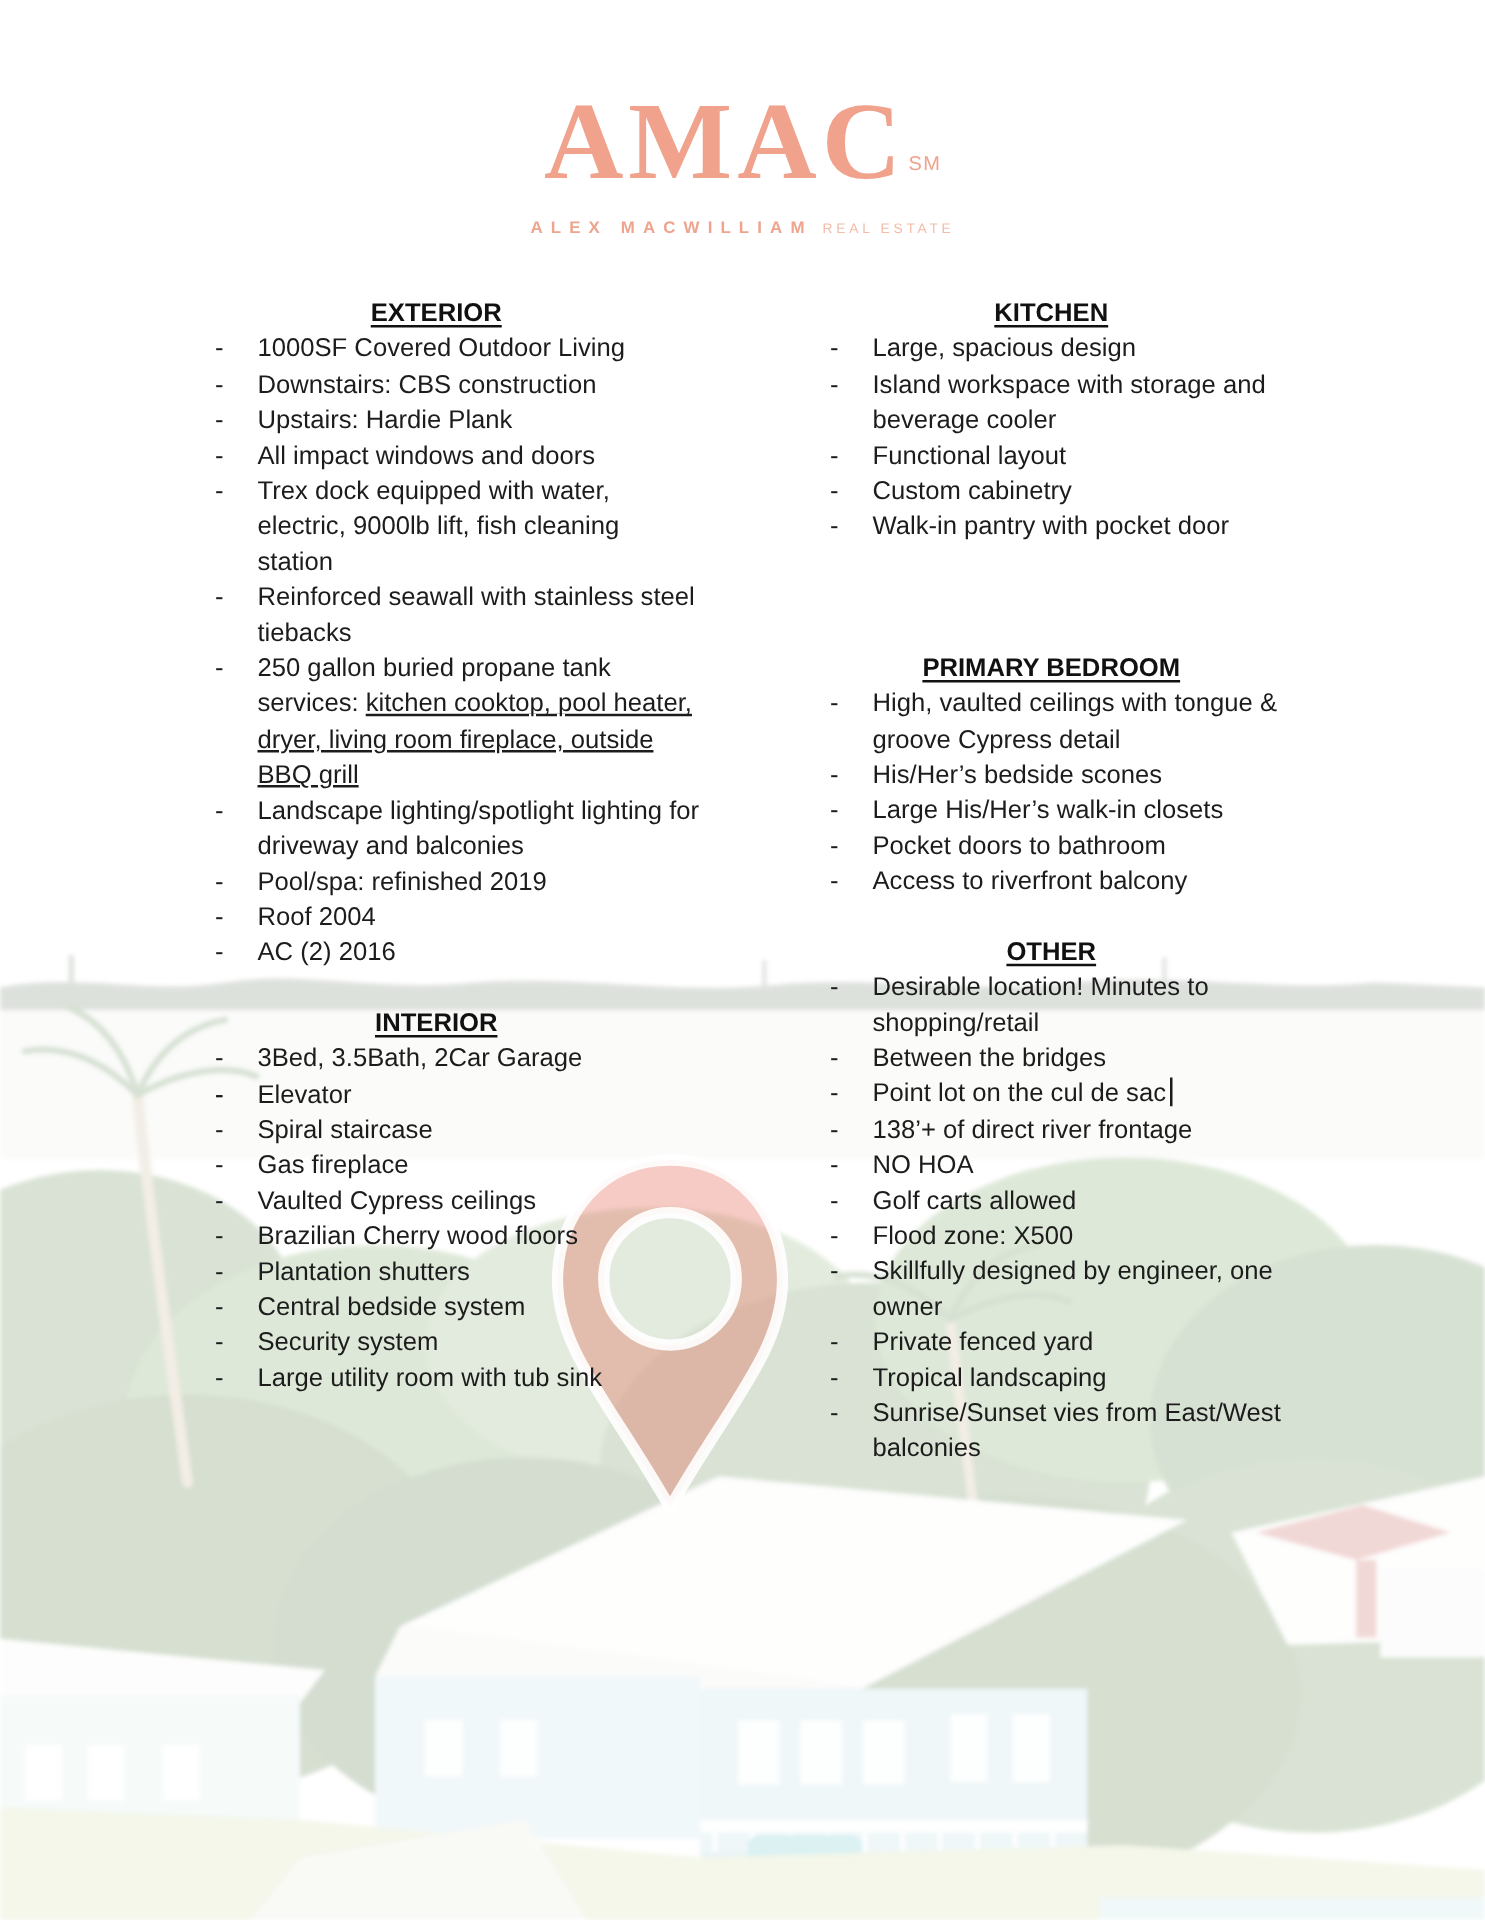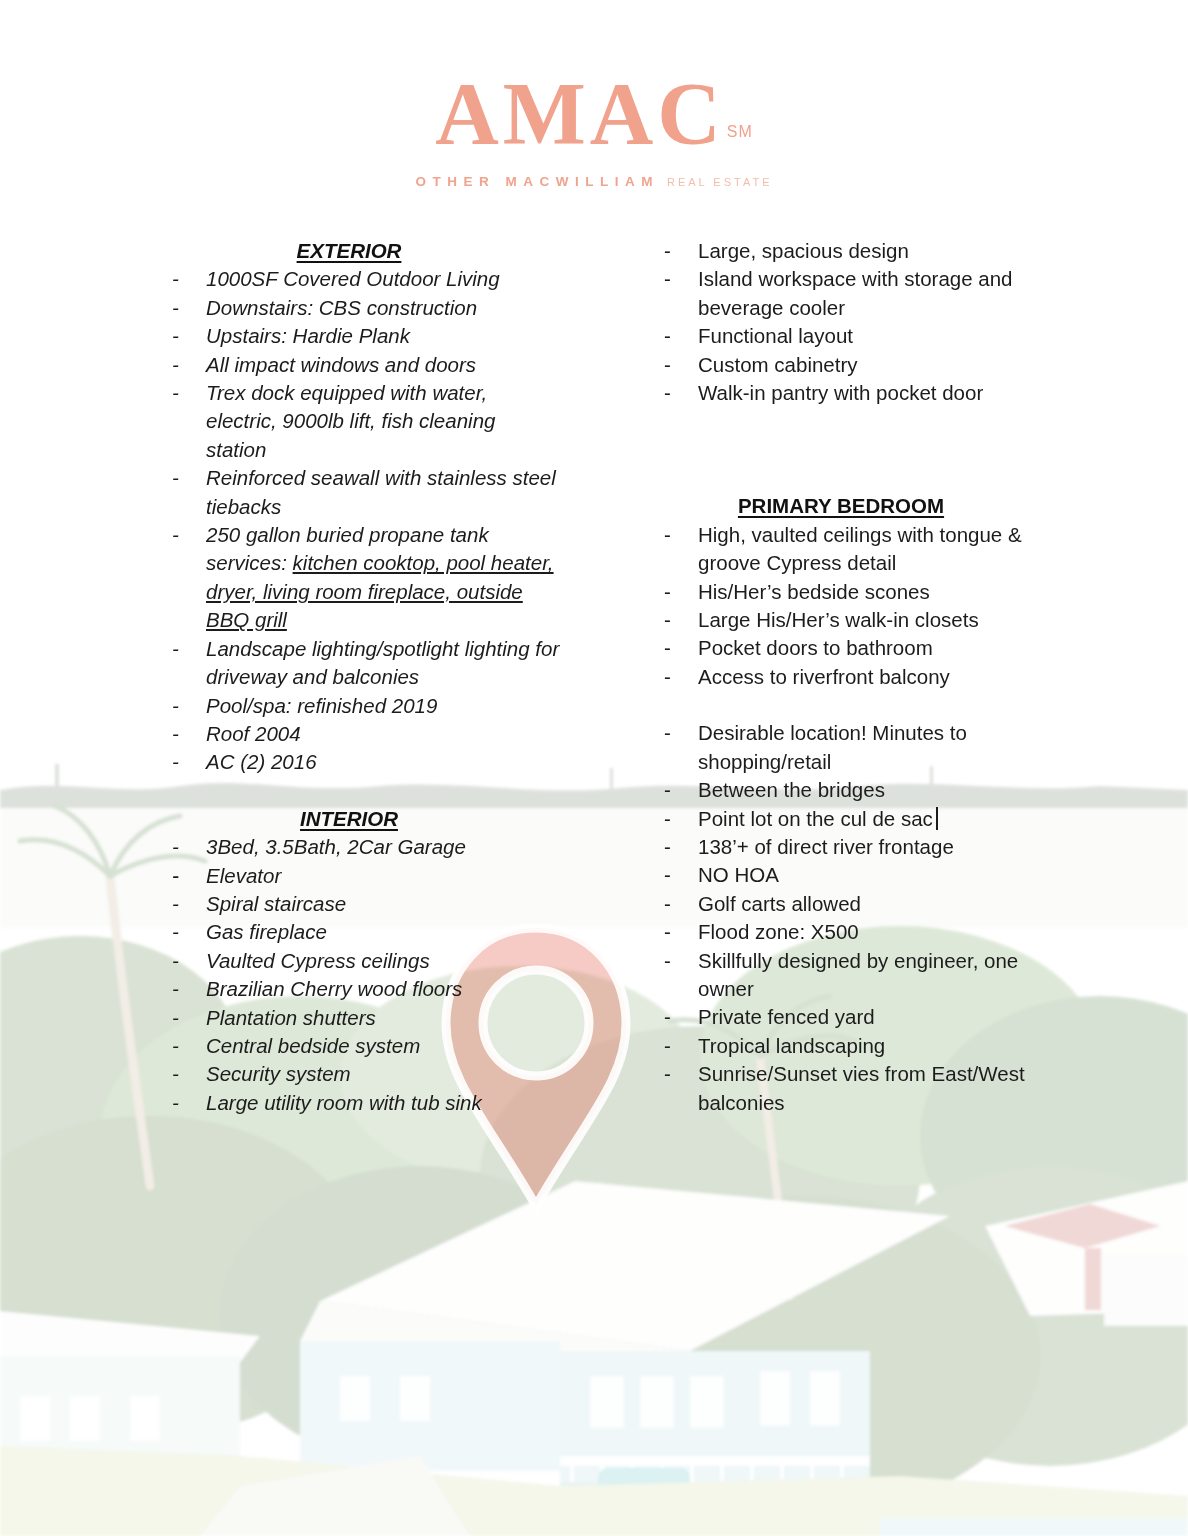--- a/index.html
+++ b/index.html
@@ -21,21 +21,21 @@
     font-size:88px;line-height:1;letter-spacing:4px;color:#F1A28C;margin-top:48px;
   }
   .brand-sm{font-size:16px;letter-spacing:1px;color:#F1A28C;vertical-align:6px;margin-left:2px;}
   .tagline{margin-top:16px;font-size:13.5px;font-weight:700;letter-spacing:6.5px;color:#EFA48E;}
   .tagline-suffix{font-size:11px;font-weight:400;letter-spacing:3px;color:#F3BCAA;margin-left:8px;}
   
   .column{
     position:absolute;top:237px;width:422px;
     font-size:20.5px;line-height:28.4px;color:#1c1c1c;
   }
-  #col-left{left:138px;font-style:italic;}
+  #col-left{left:138px;}
   #col-right{left:630px;}
   .section + .section{margin-top:28px;}
   #col-right .sec-1{margin-top:85px;}
   .sec-title{
     font-weight:700;text-align:center;color:#111;
     text-decoration:underline;text-decoration-thickness:2px;text-underline-offset:3px;
   }
   .item{position:relative;padding-left:68px;}
   .dash{position:absolute;left:34px;top:0;}
   .u{text-decoration:underline;text-decoration-thickness:1.5px;text-underline-offset:2px;}
@@ -136,21 +136,21 @@
 <svg id="pin" viewBox="0 0 204 300" xmlns="http://www.w3.org/2000/svg" aria-hidden="true">
   <path fill-rule="evenodd" d="M102,10 C48,10 12,53 12,106 C12,162 54,204 102,288 C150,204 192,162 192,106 C192,53 156,10 102,10 Z
            M102,158 C72.8,158 49,134.2 49,105 C49,75.8 72.8,52 102,52 C131.2,52 155,75.8 155,105 C155,134.2 131.2,158 102,158 Z" fill="rgba(226,92,74,0.32)" stroke="rgba(255,255,255,0.9)" stroke-width="9"></path>
 </svg>
 
 <div class="logo">
   <div>
     <span class="brand">AMAC</span><span class="brand-sm">SM</span>
   </div>
   <div class="tagline">
-    <span>OTHER MACWILLIAM</span><span class="tagline-suffix">REAL ESTATE</span>
+    <span>ALEX MACWILLIAM</span><span class="tagline-suffix">REAL ESTATE</span>
   </div>
 </div>
 
 <div id="col-left" class="column">
     <div class="section sec-0">
       <div class="sec-title">EXTERIOR</div>
       <div class="item"><span class="dash">-</span><span><span>1000SF Covered Outdoor Living</span></span></div>
       <div class="item"><span class="dash">-</span><span><span>Downstairs: CBS construction</span></span></div>
       <div class="item"><span class="dash">-</span><span><span>Upstairs: Hardie Plank</span></span></div>
       <div class="item"><span class="dash">-</span><span><span>All impact windows and doors</span></span></div>
@@ -172,35 +172,37 @@
       <div class="item"><span class="dash">-</span><span><span>Vaulted Cypress ceilings</span></span></div>
       <div class="item"><span class="dash">-</span><span><span>Brazilian Cherry wood floors</span></span></div>
       <div class="item"><span class="dash">-</span><span><span>Plantation shutters</span></span></div>
       <div class="item"><span class="dash">-</span><span><span>Central bedside system</span></span></div>
       <div class="item"><span class="dash">-</span><span><span>Security system</span></span></div>
       <div class="item"><span class="dash">-</span><span><span>Large utility room with tub sink</span></span></div>
     </div>
   </div>
 <div id="col-right" class="column">
     <div class="section sec-0">
+      <div class="sec-title">KITCHEN</div>
       <div class="item"><span class="dash">-</span><span><span>Large, spacious design</span></span></div>
       <div class="item"><span class="dash">-</span><span><span>Island workspace with storage and beverage cooler</span></span></div>
       <div class="item"><span class="dash">-</span><span><span>Functional layout</span></span></div>
       <div class="item"><span class="dash">-</span><span><span>Custom cabinetry</span></span></div>
       <div class="item"><span class="dash">-</span><span><span>Walk-in pantry with pocket door</span></span></div>
     </div>
     <div class="section sec-1">
       <div class="sec-title">PRIMARY BEDROOM</div>
       <div class="item"><span class="dash">-</span><span><span>High, vaulted ceilings with tongue &amp; groove Cypress detail</span></span></div>
       <div class="item"><span class="dash">-</span><span><span>His/Her’s bedside scones</span></span></div>
       <div class="item"><span class="dash">-</span><span><span>Large His/Her’s walk-in closets</span></span></div>
       <div class="item"><span class="dash">-</span><span><span>Pocket doors to bathroom</span></span></div>
       <div class="item"><span class="dash">-</span><span><span>Access to riverfront balcony</span></span></div>
     </div>
     <div class="section sec-2">
+      <div class="sec-title">OTHER</div>
       <div class="item"><span class="dash">-</span><span><span>Desirable location! Minutes to shopping/retail</span></span></div>
       <div class="item"><span class="dash">-</span><span><span>Between the bridges</span></span></div>
       <div class="item"><span class="dash">-</span><span><span>Point lot on the </span><span class="sq">cul</span><span> de sac</span><span class="cursor"></span></span></div>
       <div class="item"><span class="dash">-</span><span><span>138’+ of direct river frontage</span></span></div>
       <div class="item"><span class="dash">-</span><span><span>NO HOA</span></span></div>
       <div class="item"><span class="dash">-</span><span><span>Golf carts allowed</span></span></div>
       <div class="item"><span class="dash">-</span><span><span>Flood zone: X500</span></span></div>
       <div class="item"><span class="dash">-</span><span><span>Skillfully designed by engineer, one owner</span></span></div>
       <div class="item"><span class="dash">-</span><span><span>Private fenced yard</span></span></div>
       <div class="item"><span class="dash">-</span><span><span>Tropical landscaping</span></span></div>

